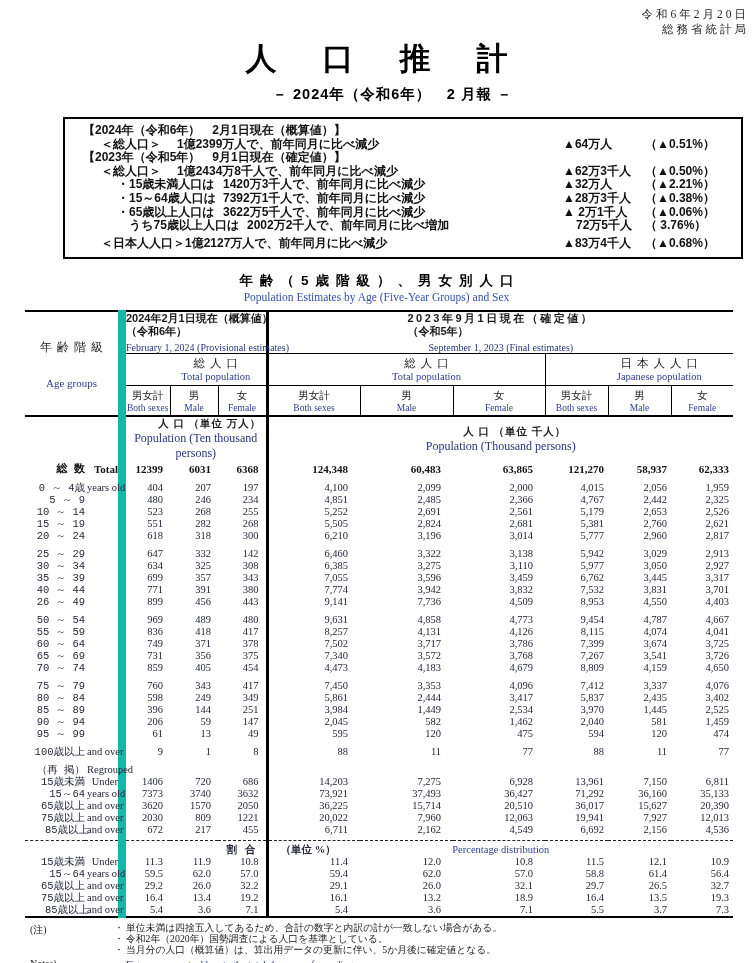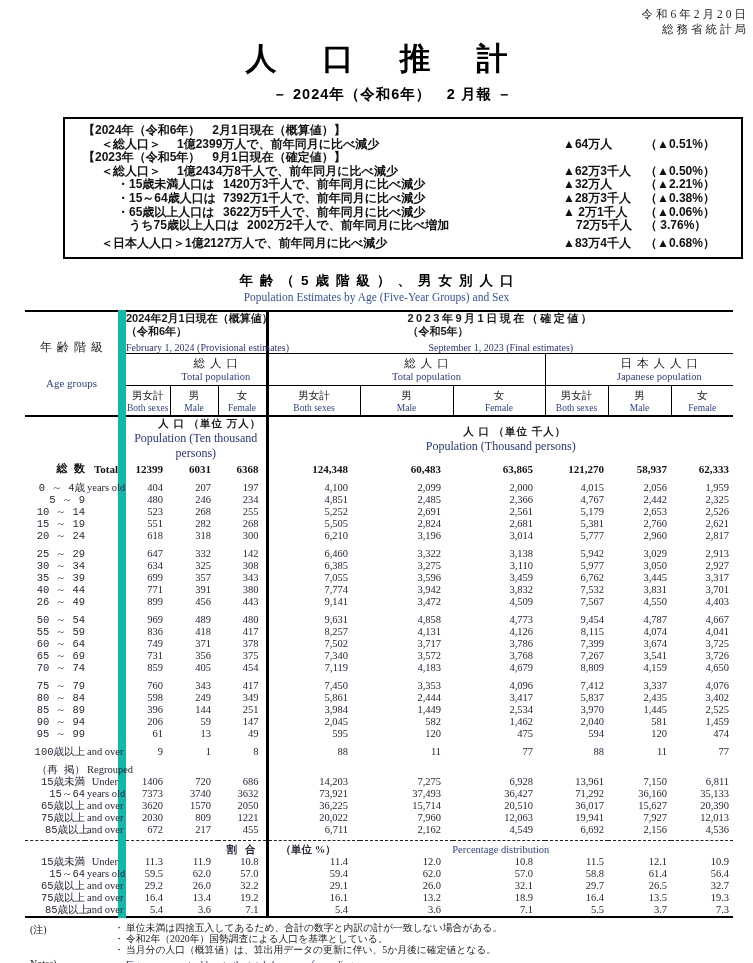--- a/index.html
+++ b/index.html
@@ -377,23 +377,23 @@
         <td class="num jpn">3,831</td>
         <td class="num jpn">3,701</td>
       </tr>
       <tr>
         <td class="lbl-jp">26 ～ 49</td>
         <td class="lbl-en"></td>
         <td class="num feb bl2">899</td>
         <td class="num feb">456</td>
         <td class="num feb">443</td>
         <td class="num sep bl3">9,141</td>
-        <td class="num sep">3,472</td>
+        <td class="num sep">7,736</td>
         <td class="num sep">4,509</td>
-        <td class="num jpn">7,567</td>
+        <td class="num jpn">8,953</td>
         <td class="num jpn">4,550</td>
         <td class="num jpn">4,403</td>
       </tr>
       <tr class="grp">
         <td class="lbl-jp">50 ～ 54</td>
         <td class="lbl-en"></td>
         <td class="num feb bl2">969</td>
         <td class="num feb">489</td>
         <td class="num feb">480</td>
         <td class="num sep bl3">9,631</td>
@@ -441,21 +441,21 @@
         <td class="num jpn">7,267</td>
         <td class="num jpn">3,541</td>
         <td class="num jpn">3,726</td>
       </tr>
       <tr>
         <td class="lbl-jp">70 ～ 74</td>
         <td class="lbl-en"></td>
         <td class="num feb bl2">859</td>
         <td class="num feb">405</td>
         <td class="num feb">454</td>
-        <td class="num sep bl3">7,119</td>
+        <td class="num sep bl3">4,473</td>
         <td class="num sep">4,183</td>
         <td class="num sep">4,679</td>
         <td class="num jpn">8,809</td>
         <td class="num jpn">4,159</td>
         <td class="num jpn">4,650</td>
       </tr>
       <tr class="grp">
         <td class="lbl-jp">75 ～ 79</td>
         <td class="lbl-en"></td>
         <td class="num feb bl2">760</td>

